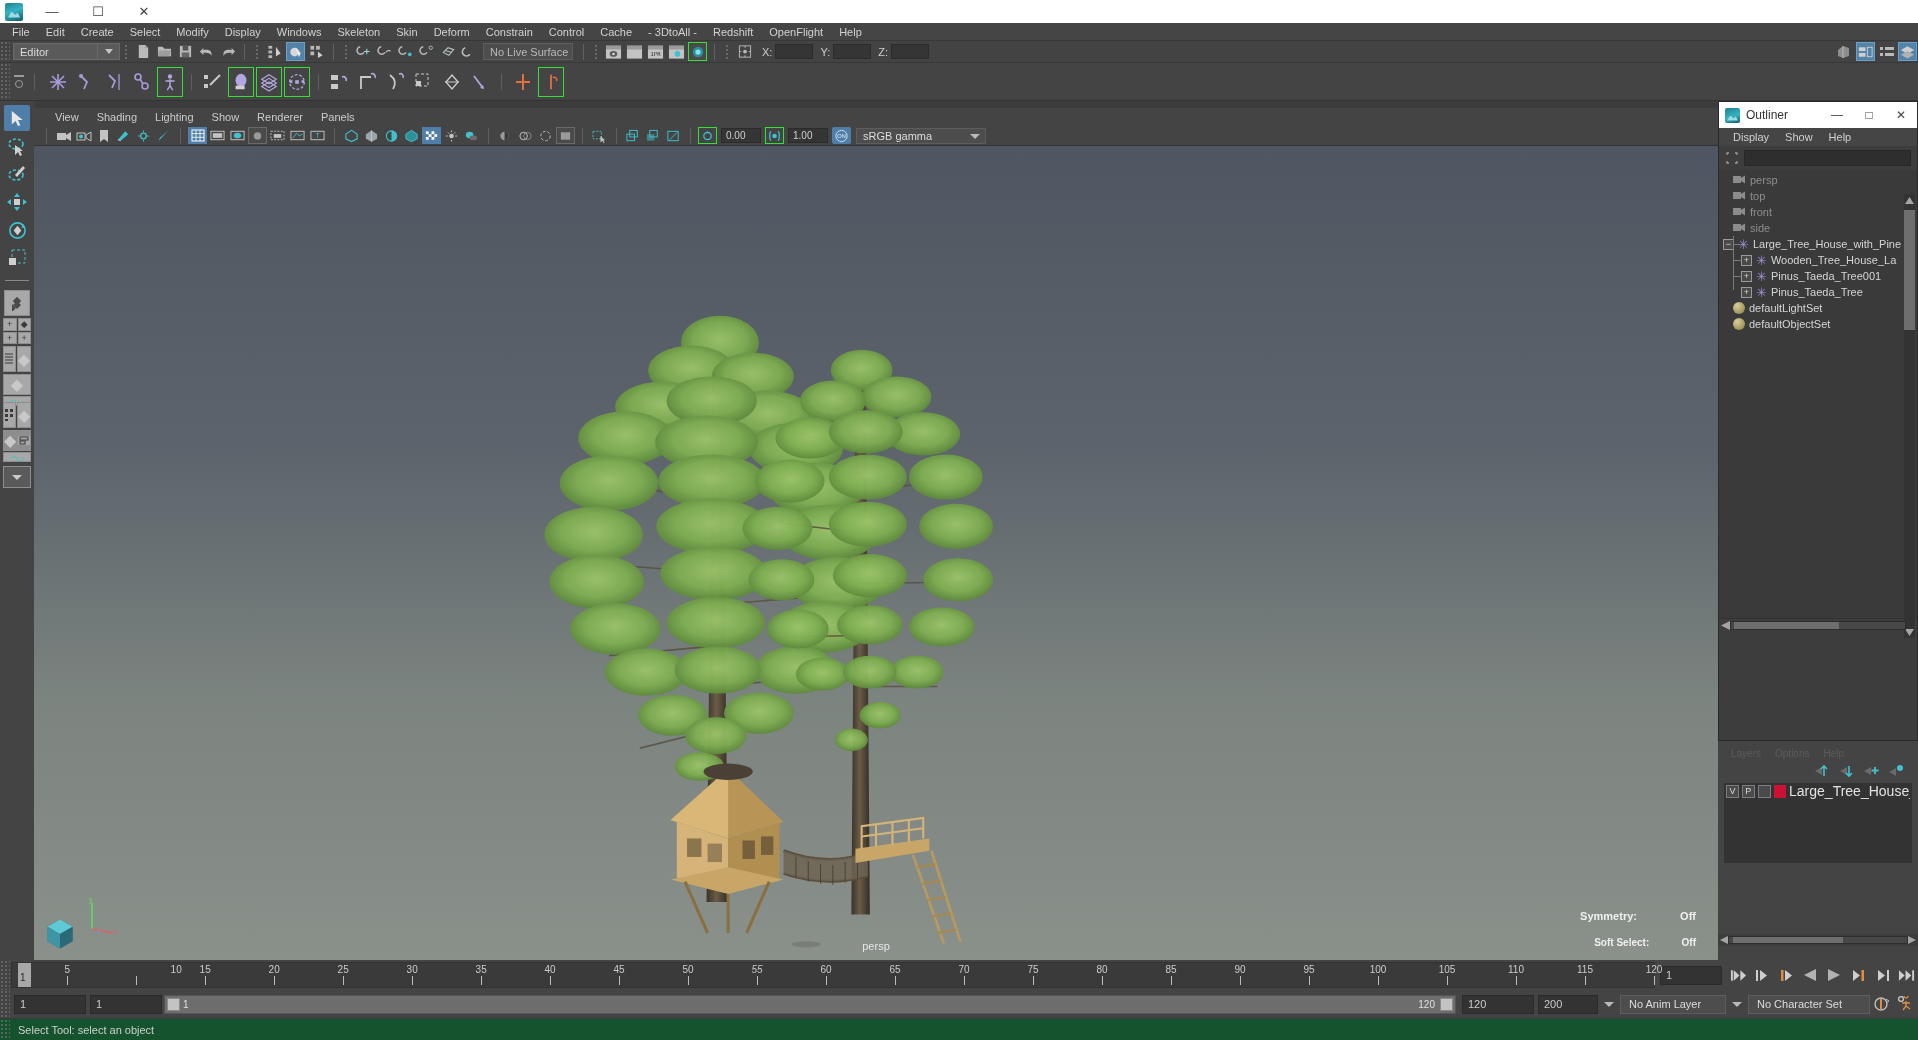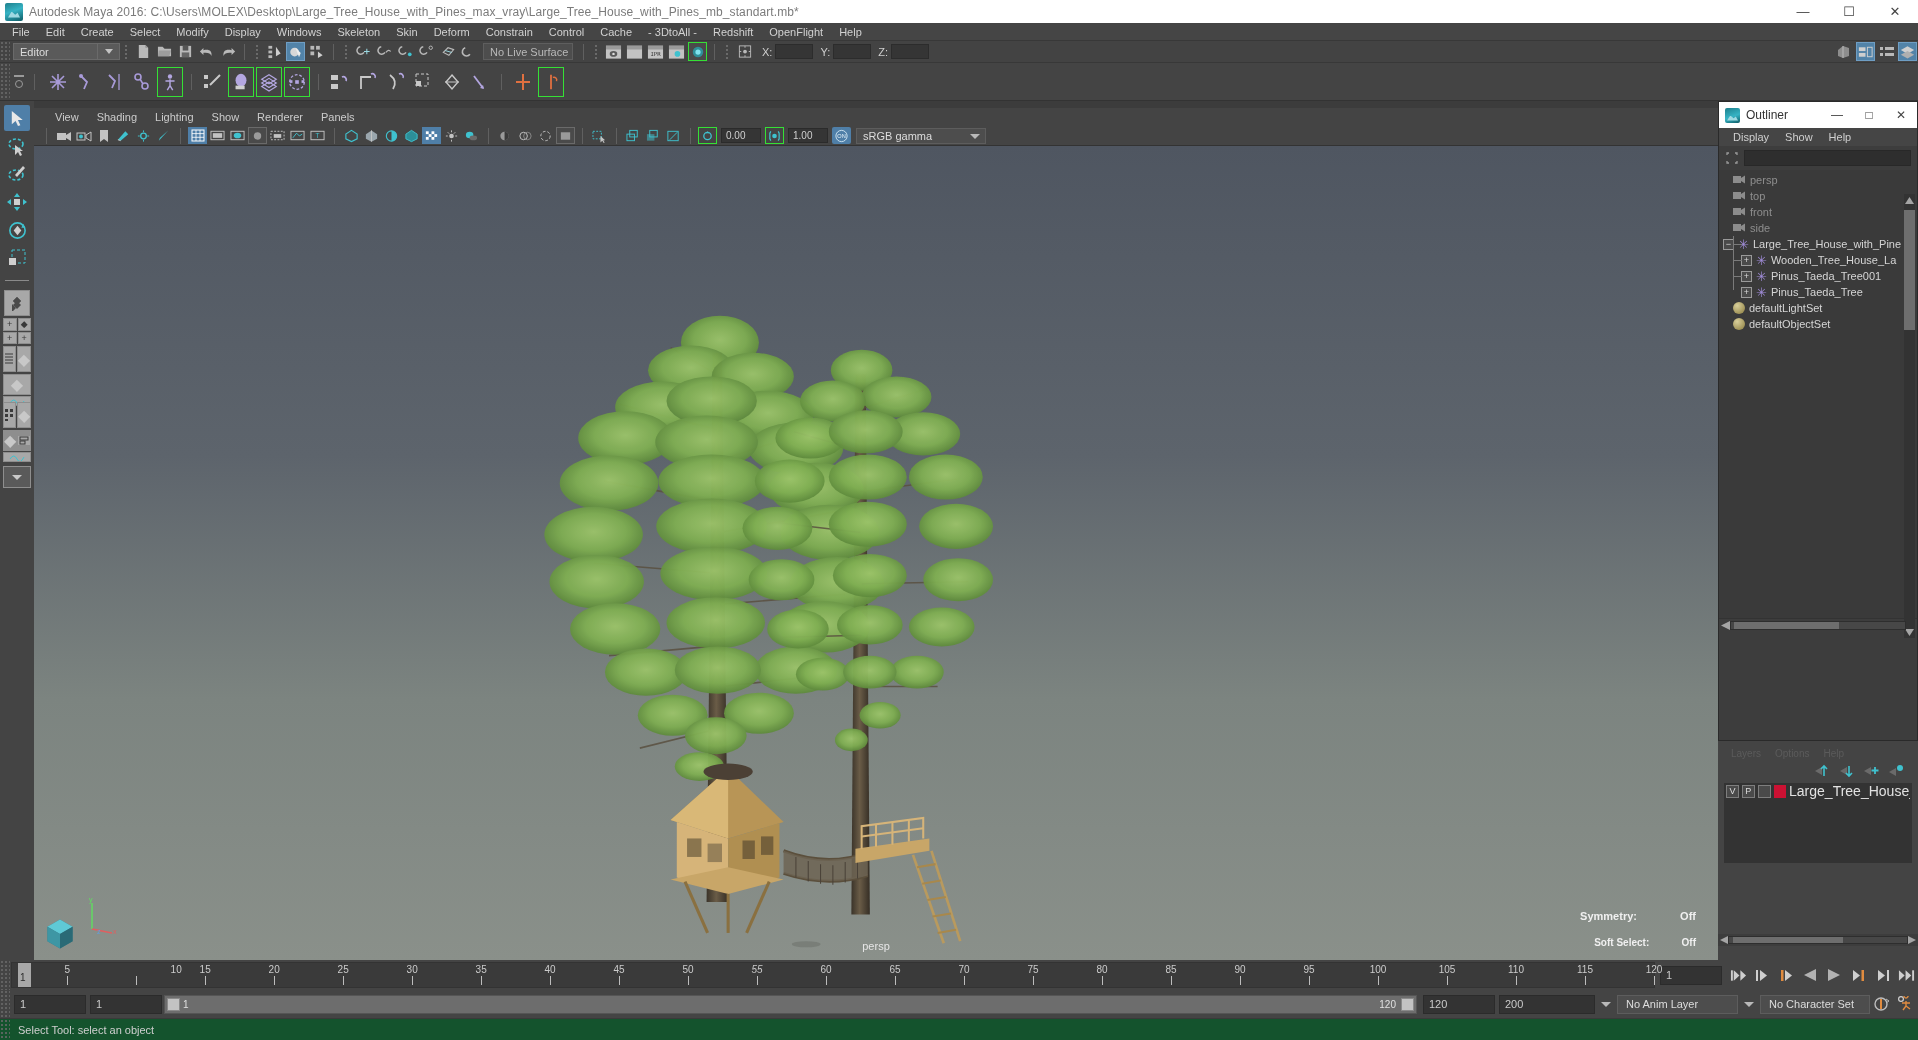--- a/index.html
+++ b/index.html
@@ -201,21 +201,20 @@
      border-top:1px solid #3a3a3a;}
   .helpline .txt{font-size:11px;color:#cfcfcf;padding-left:8px;}
 </style>
 </head>
 <body>
 
 <div class="app">
 
   <div class="titlebar">
     <div class="tb-icon"></div>
-    <div class="tb-title">Autodesk Maya 2016: C:\Users\MOLEX\Desktop\Large_Tree_House_with_Pines_max_vray\Large_Tree_House_with_Pines_mb_standart.mb*</div>
     <div class="tb-btns">
       <div class="tb-btn">—</div>
       <div class="tb-btn">☐</div>
       <div class="tb-btn close">✕</div>
     </div>
   </div>
 
   <div class="menubar" id="menubar">
       <span>File</span>
       <span>Edit</span>
@@ -1317,25 +1316,25 @@
       <div class="grip"></div>
       <div class="tfield" style="width:72px;margin-left:4px">1</div>
       <div class="tfield" style="width:72px;margin-left:4px">1</div>
       <div class="rangebar">
         <div class="lh"></div>
         <div class="l1">1</div>
         <div class="l2">120</div>
         <div class="rh"></div>
       </div>
       <div class="tfield" style="width:72px;margin-left:4px">120</div>
-      <div class="tfield" style="width:96px;margin-left:4px">200</div>
+      <div class="tfield" style="width:60px;margin-left:4px">200</div>
       <div class="car2"></div>
-      <div class="ddbox" style="width:121px">No Anim Layer</div>
+      <div class="ddbox" style="width:106px">No Anim Layer</div>
       <div class="car2"></div>
-      <div class="ddbox" style="width:110px">No Character Set</div>
+      <div class="ddbox" style="width:122px">No Character Set</div>
       <div class="pb">
           <svg width="18" height="16" viewBox="0 0 18 16">
             <circle cx="8" cy="8" r="6" fill="none" stroke="#bdbdbd" stroke-width="1.4"></circle>
             <rect x="7" y="3" width="2" height="10" fill="#e08b3f"></rect>
             <path d="M13 3 L16 5 L13 7" stroke="#bdbdbd" fill="none"></path>
           </svg>
         </div>
       <div class="pb">
           <svg width="18" height="16" viewBox="0 0 18 16">
             <circle cx="4" cy="3" r="2.4" fill="none" stroke="#cfcfcf" stroke-width="1.2"></circle>

